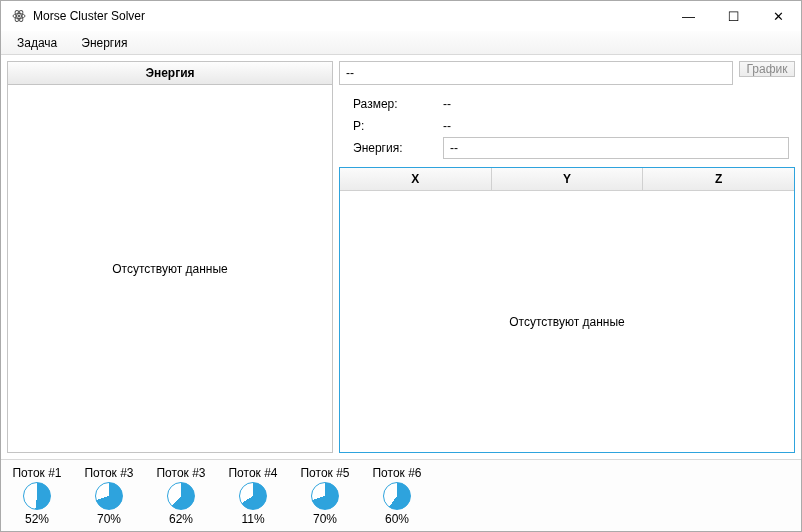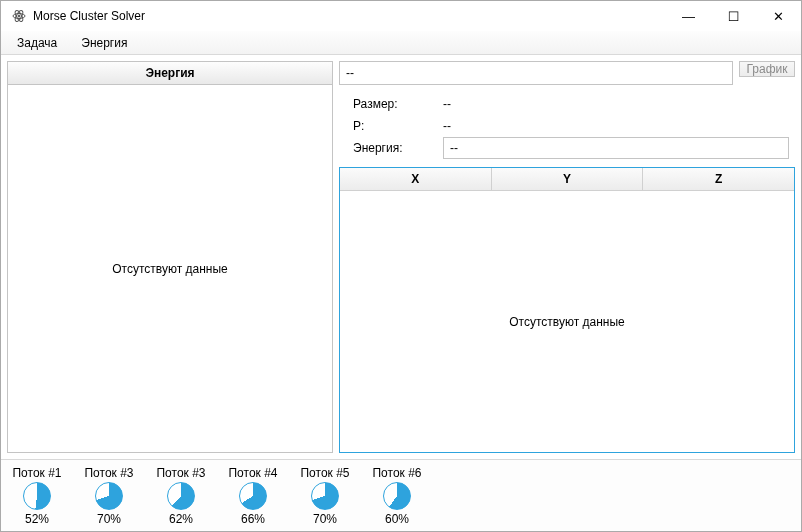--- a/index.html
+++ b/index.html
@@ -110,21 +110,21 @@
       <div class="thread-pct">70%</div>
     </div>
     <div class="thread">
       <div class="thread-label">Поток #3</div>
       <div class="pie" style="background: conic-gradient(rgb(46, 163, 221) 0deg, rgb(46, 163, 221) 223.2deg, rgb(255, 255, 255) 223.2deg, rgb(255, 255, 255) 360deg);"></div>
       <div class="thread-pct">62%</div>
     </div>
     <div class="thread">
       <div class="thread-label">Поток #4</div>
       <div class="pie" style="background: conic-gradient(rgb(46, 163, 221) 0deg, rgb(46, 163, 221) 237.6deg, rgb(255, 255, 255) 237.6deg, rgb(255, 255, 255) 360deg);"></div>
-      <div class="thread-pct">66%</div>
+      <div class="thread-pct">11%</div>
     </div>
     <div class="thread">
       <div class="thread-label">Поток #5</div>
       <div class="pie" style="background: conic-gradient(rgb(46, 163, 221) 0deg, rgb(46, 163, 221) 252deg, rgb(255, 255, 255) 252deg, rgb(255, 255, 255) 360deg);"></div>
       <div class="thread-pct">70%</div>
     </div>
     <div class="thread">
       <div class="thread-label">Поток #6</div>
       <div class="pie" style="background: conic-gradient(rgb(46, 163, 221) 0deg, rgb(46, 163, 221) 216deg, rgb(255, 255, 255) 216deg, rgb(255, 255, 255) 360deg);"></div>
       <div class="thread-pct">60%</div>

